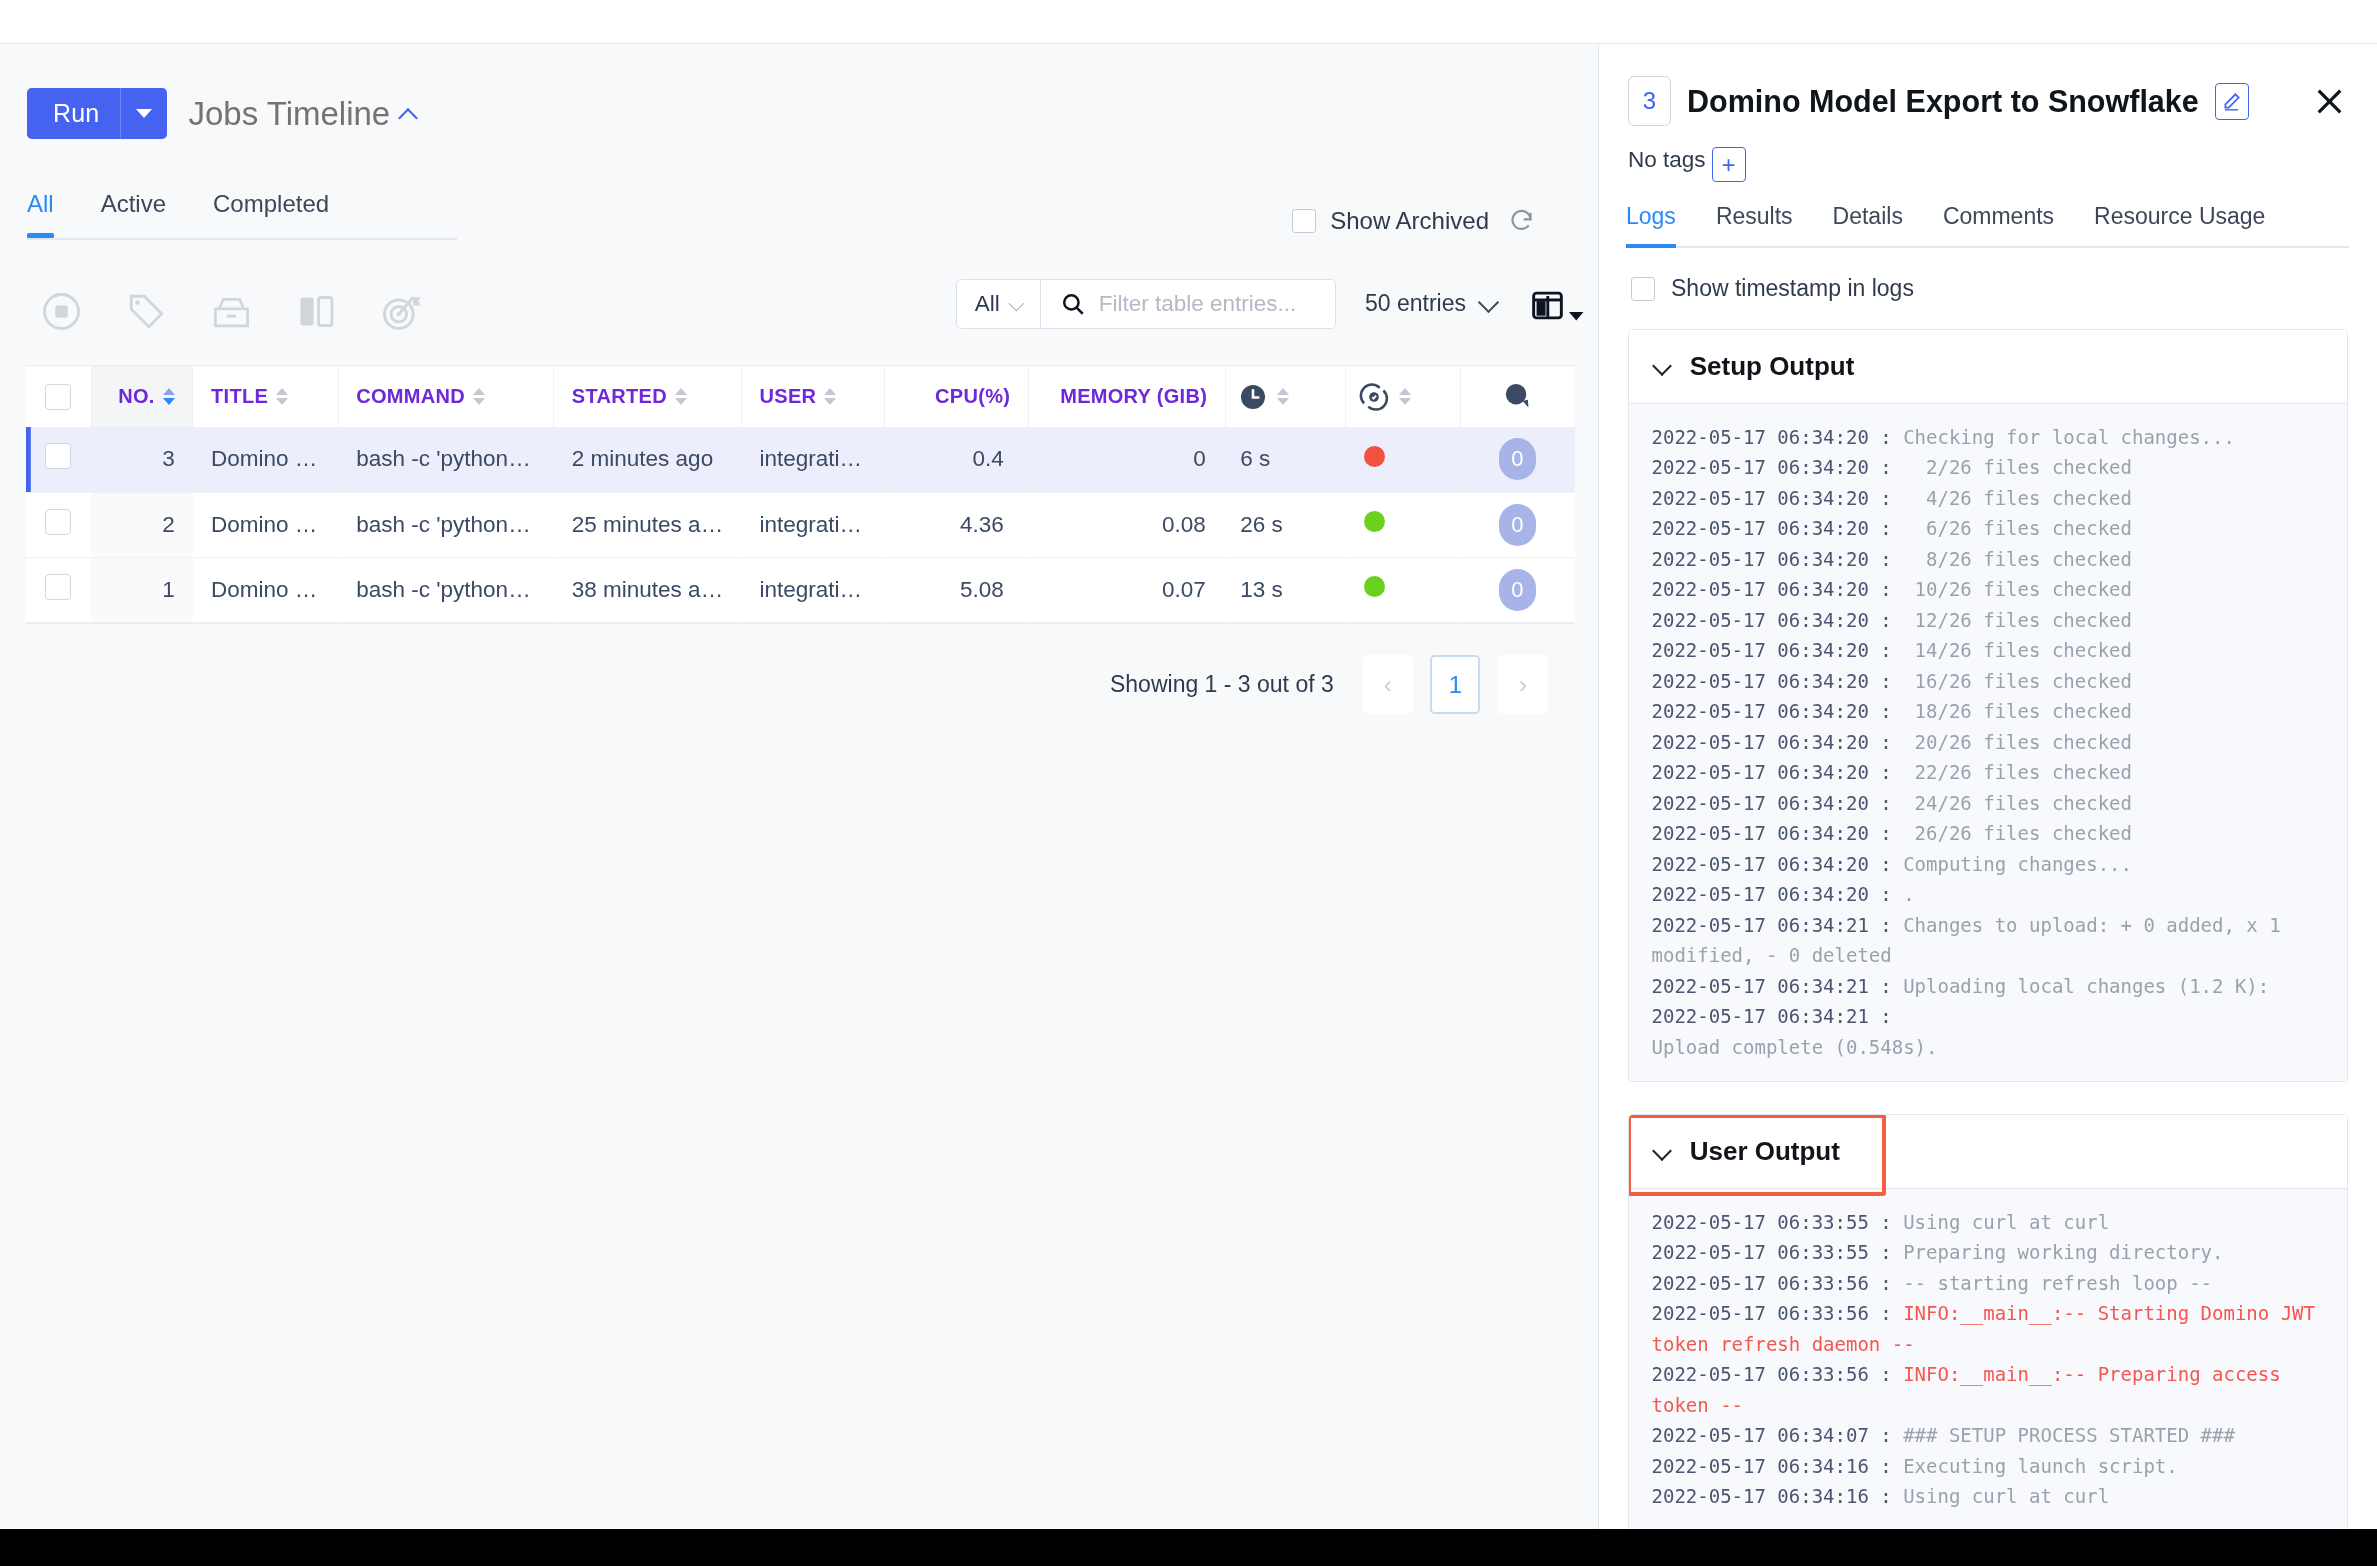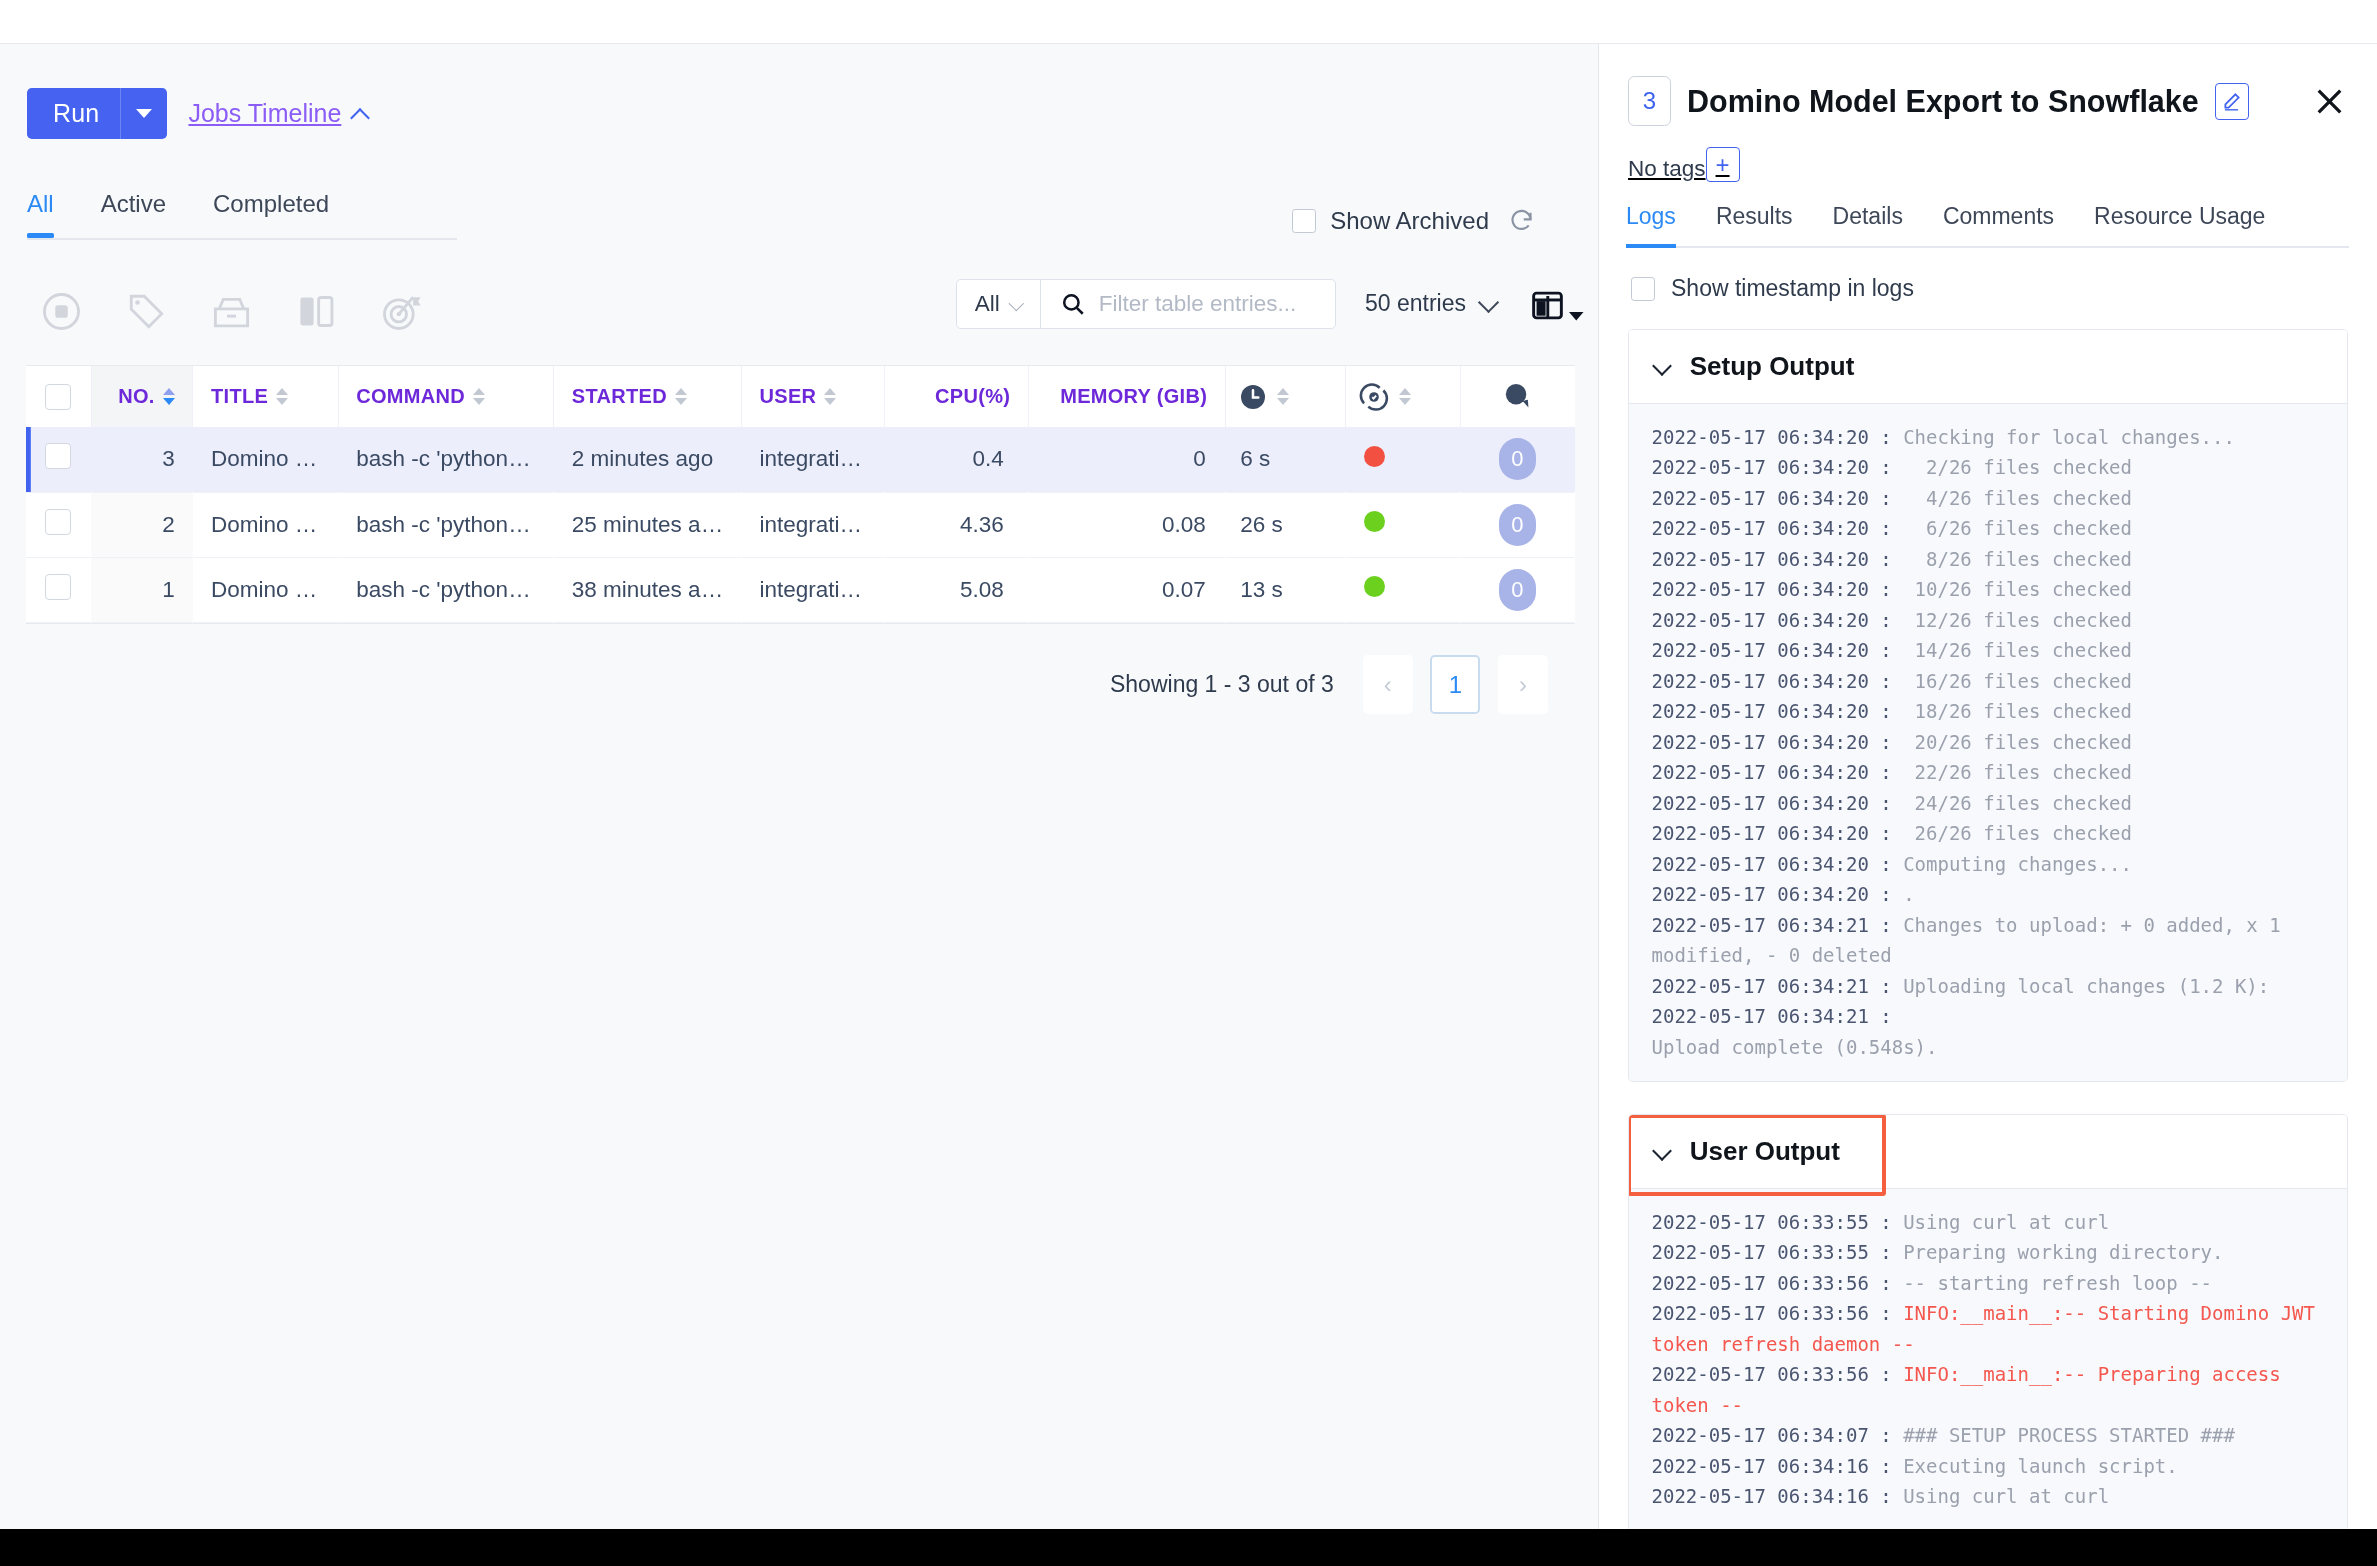--- a/index.html
+++ b/index.html
@@ -64,21 +64,21 @@
   }
   .run-btn .caret i {
     width: 0; height: 0;
     border-left: 8.8px solid transparent;
     border-right: 8.8px solid transparent;
     border-top: 9.6px solid #ffffff;
     display: block;
   }
   .jobs-timeline {
     display: flex; align-items: center; gap: 9.6px;
-    color: #8b5cf6; font-size: 25px; cursor: pointer; text-decoration: underline;
+    color: #737373; font-size: 33px; cursor: pointer;
   }
   .chev-up {
     width: 17.7px; height: 17.7px; position: relative; display:inline-block;
   }
   .chev-up::before {
     content:""; position:absolute; left:1.6px; top:6.4px;
     width: 12px; height: 12px;
     border-left: 2.4px solid #4262f0;
     border-top: 2.4px solid #4262f0;
     transform: rotate(45deg);
@@ -260,23 +260,22 @@
   .rp-title { font-size: 30.5px; font-weight: 700; color: #10151c; white-space: nowrap; }
   .edit-chip {
     width: 34px; height: 37px; border: 1.6px solid #4262f0; border-radius: 4px;
     display:flex;align-items:center;justify-content:center; cursor:pointer;
   }
   .close-x {
     position: absolute; right: 29px; top: 39px;
     width: 37px; height: 37px; cursor: pointer;
   }
   .tags-row {
-    display: flex; align-items: flex-end; gap: 0;
+    display: flex; align-items: flex-start; gap: 6px;
     padding: 21px 0 0 29px;
-    text-decoration: underline;
   }
   .tags-row .lbl { font-size: 22.5px; color: #2f3b4d; }
   .plus-chip {
     width: 34px; height: 35px; border: 1.6px solid #4262f0; border-radius: 4px;
     display:flex; align-items:center; justify-content:center;
     color:#4262f0; font-size: 24px; line-height:1; cursor: pointer;
   }
   .rp-tabs {
     display: flex; align-items: flex-start;
     margin: 21px 0 0 27px; width: 723px;

